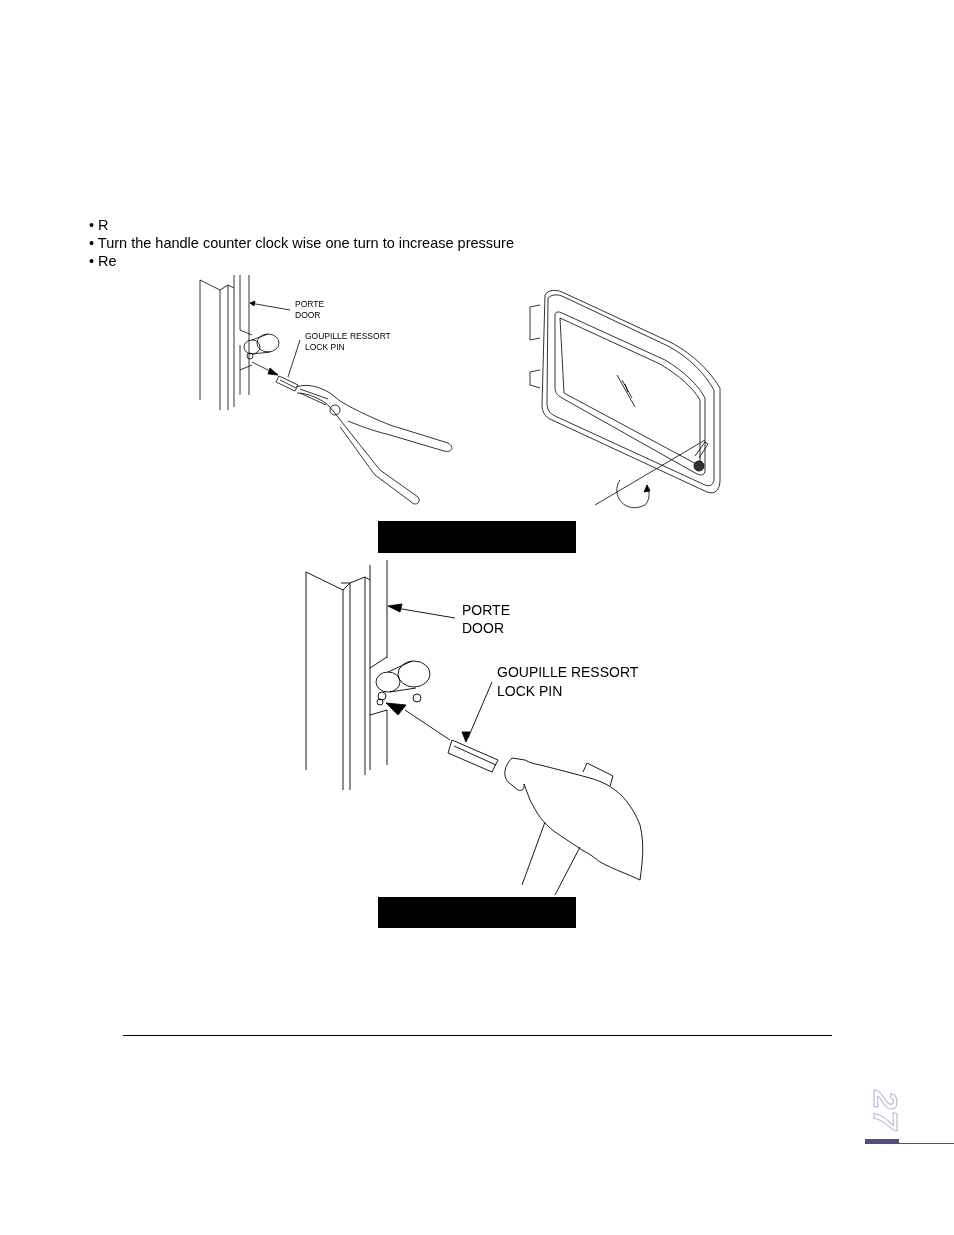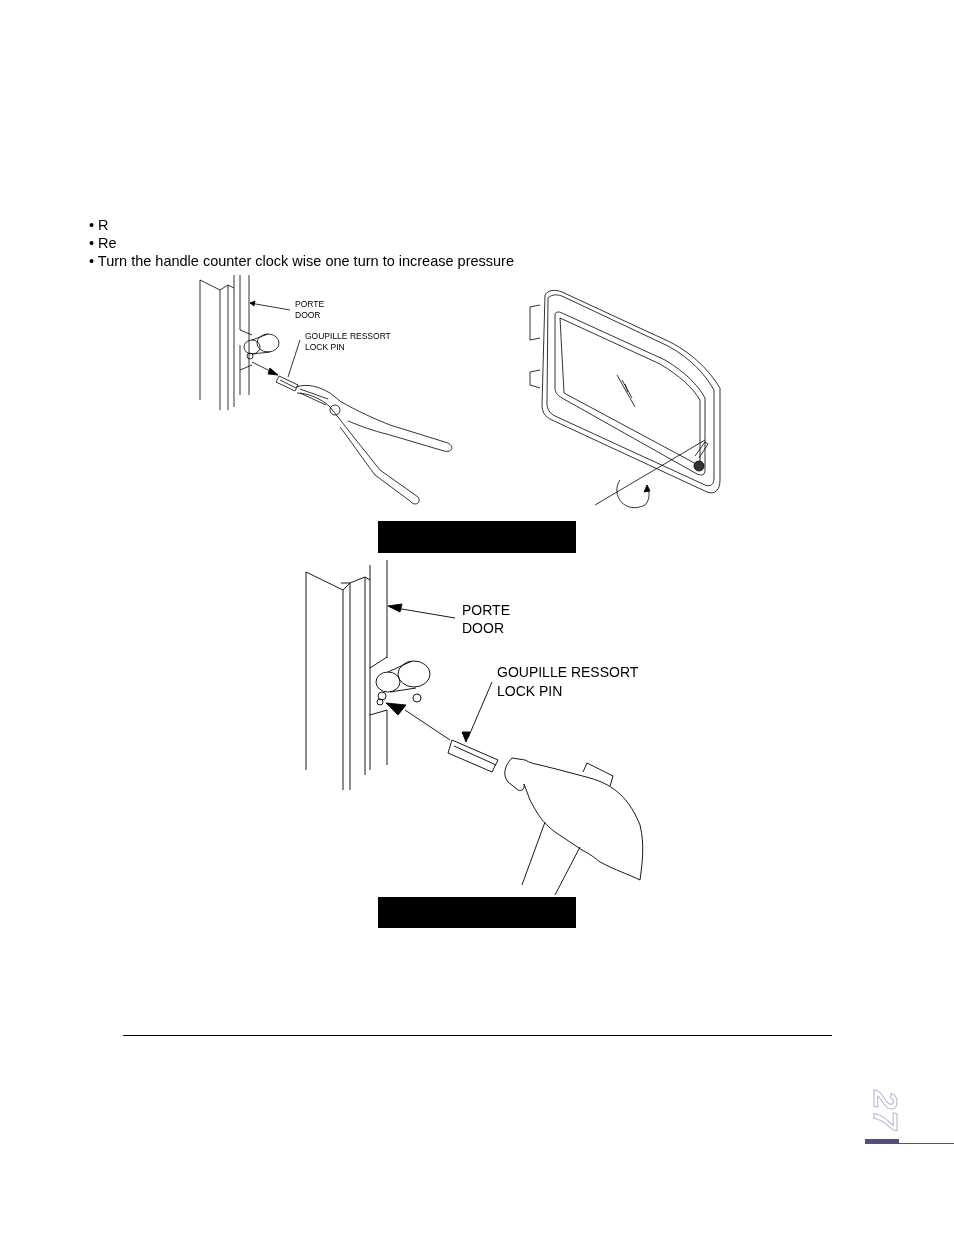--- a/index.html
+++ b/index.html
@@ -17,22 +17,22 @@
                      font-family: "Liberation Sans", sans-serif; letter-spacing: 1px; }
     .footer-bar { position: absolute; left: 865px; top: 1139px; width: 34px; height: 5px; }
     .footer-line { position: absolute; left: 899px; top: 1143px; width: 55px; height: 1px; }
     svg text { font-family: "Liberation Sans", sans-serif; }
   </style>
 </head>
 <body>
 
 <div class="bullets">
   <div>• R</div>
+  <div>• Turn the handle counter clock wise one turn to increase pressure</div>
   <div>• Re</div>
-  <div>• Turn the handle counter clock wise one turn to increase pressure</div>
 </div>
 
 <svg class="fig" style="left:190px; top:275px;" width="280" height="240" viewBox="0 0 280 240" fill="none" stroke="#000" stroke-width="0.8">
 
   <path d="M10 5 L10 125 M10 5 L30 15 L30 135 M30 15 L38 10 L38 135 M38 10 L44 13 L44 132"></path>
   <path d="M44 13 L44 0 M50 0 L50 55 M50 70 L50 120 M59 0 L59 120"></path>
   <path d="M50 55 L62 60 M50 95 L62 90"></path>
 
   <ellipse cx="62" cy="72" rx="8" ry="7"></ellipse>
   <ellipse cx="78" cy="68" rx="11" ry="9"></ellipse>

